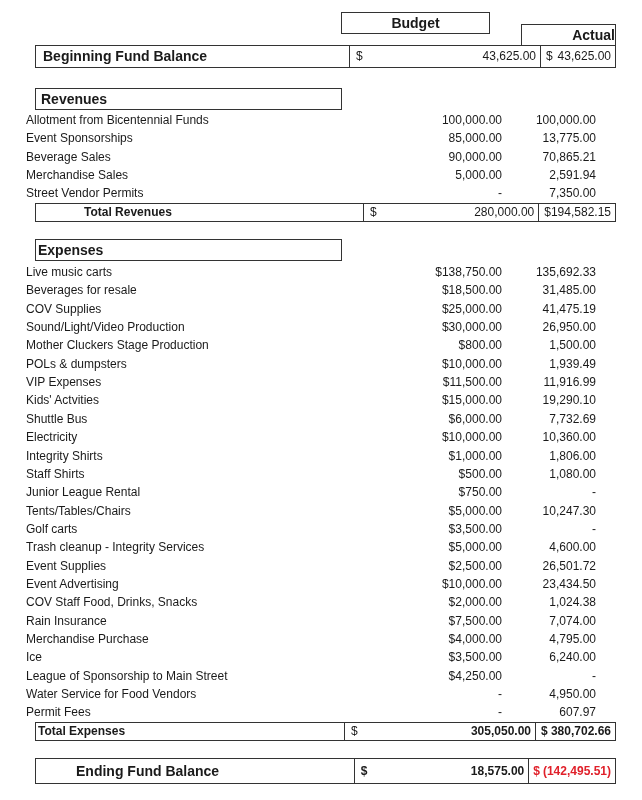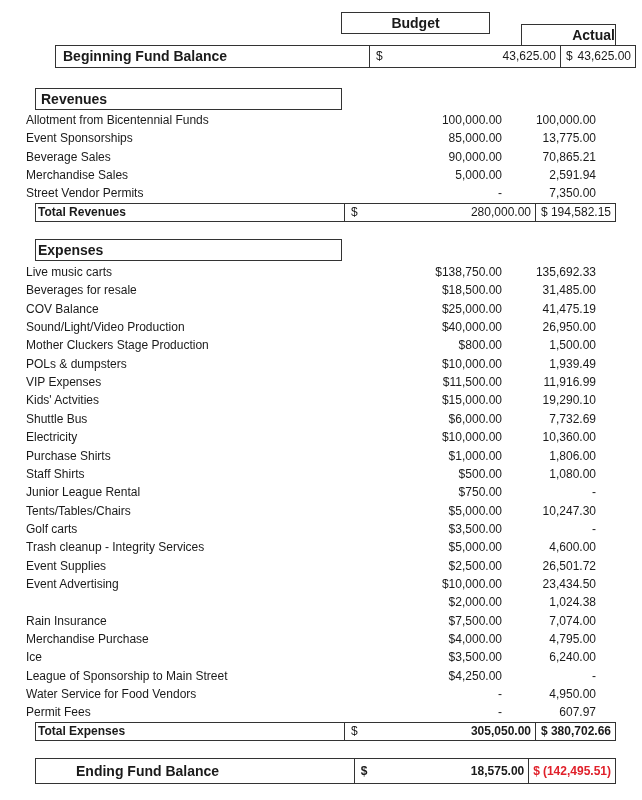--- a/index.html
+++ b/index.html
@@ -21,21 +21,21 @@
   .item .b { position: absolute; right: 96px; text-align: right; }
   .item .a { position: absolute; right: 2px; text-align: right; }
   .neg { color: #e0202a; }
 </style>
 </head>
 <body>
 
 <div class="abs hdr-budget">Budget</div>
 <div class="abs hdr-actual">Actual</div>
 
-<div class="abs row-box" style="top:45px;height:23px;font-size:14px;line-height:21px;margin-left:20px;">
+<div class="abs row-box" style="top:45px;height:23px;font-size:14px;line-height:21px;">
   <div class="lbl">Beginning Fund Balance</div>
   <div class="bud" style="font-size:12px;">
     <span>$</span>
     <span>43,625.00</span>
   </div>
   <div class="act" style="font-size:12px;">
     <span>$</span>
     <span>43,625.00</span>
   </div>
 </div>
@@ -63,21 +63,21 @@
       <span class="a">2,591.94</span>
     </div>
     <div class="item" style="top: 184.2px;">
       <span class="name">Street Vendor Permits</span>
       <span class="b">-</span>
       <span class="a">7,350.00</span>
     </div>
   </div>
 
 <div class="abs row-box" style="top:203px;height:19px;font-size:12px;line-height:17px;">
-  <div class="lbl" style="padding-left:2px;">Total Revenues</div>
+  <div class="lbl" style="padding-left:2px;margin-left:46px;">Total Revenues</div>
   <div class="bud">
     <span>$</span>
     <span>280,000.00</span>
   </div>
   <div class="act">
     <span>$</span>
     <span>194,582.15</span>
   </div>
 </div>
 
@@ -87,27 +87,27 @@
       <span class="name">Live music carts</span>
       <span class="b">$138,750.00</span>
       <span class="a">135,692.33</span>
     </div>
     <div class="item" style="top: 281.35px;">
       <span class="name">Beverages for resale</span>
       <span class="b">$18,500.00</span>
       <span class="a">31,485.00</span>
     </div>
     <div class="item" style="top: 299.7px;">
-      <span class="name">COV Balance</span>
+      <span class="name">COV Supplies</span>
       <span class="b">$25,000.00</span>
       <span class="a">41,475.19</span>
     </div>
     <div class="item" style="top: 318.05px;">
       <span class="name">Sound/Light/Video Production</span>
-      <span class="b">$40,000.00</span>
+      <span class="b">$30,000.00</span>
       <span class="a">26,950.00</span>
     </div>
     <div class="item" style="top: 336.4px;">
       <span class="name">Mother Cluckers Stage Production</span>
       <span class="b">$800.00</span>
       <span class="a">1,500.00</span>
     </div>
     <div class="item" style="top: 354.75px;">
       <span class="name">POLs &amp; dumpsters</span>
       <span class="b">$10,000.00</span>
@@ -127,21 +127,21 @@
       <span class="name">Shuttle Bus</span>
       <span class="b">$6,000.00</span>
       <span class="a">7,732.69</span>
     </div>
     <div class="item" style="top: 428.15px;">
       <span class="name">Electricity</span>
       <span class="b">$10,000.00</span>
       <span class="a">10,360.00</span>
     </div>
     <div class="item" style="top: 446.5px;">
-      <span class="name">Purchase Shirts</span>
+      <span class="name">Integrity Shirts</span>
       <span class="b">$1,000.00</span>
       <span class="a">1,806.00</span>
     </div>
     <div class="item" style="top: 464.85px;">
       <span class="name">Staff Shirts</span>
       <span class="b">$500.00</span>
       <span class="a">1,080.00</span>
     </div>
     <div class="item" style="top: 483.2px;">
       <span class="name">Junior League Rental</span>
@@ -167,20 +167,21 @@
       <span class="name">Event Supplies</span>
       <span class="b">$2,500.00</span>
       <span class="a">26,501.72</span>
     </div>
     <div class="item" style="top: 574.95px;">
       <span class="name">Event Advertising</span>
       <span class="b">$10,000.00</span>
       <span class="a">23,434.50</span>
     </div>
     <div class="item" style="top: 593.3px;">
+      <span class="name">COV Staff Food, Drinks, Snacks</span>
       <span class="b">$2,000.00</span>
       <span class="a">1,024.38</span>
     </div>
     <div class="item" style="top: 611.65px;">
       <span class="name">Rain Insurance</span>
       <span class="b">$7,500.00</span>
       <span class="a">7,074.00</span>
     </div>
     <div class="item" style="top: 630px;">
       <span class="name">Merchandise Purchase</span>

